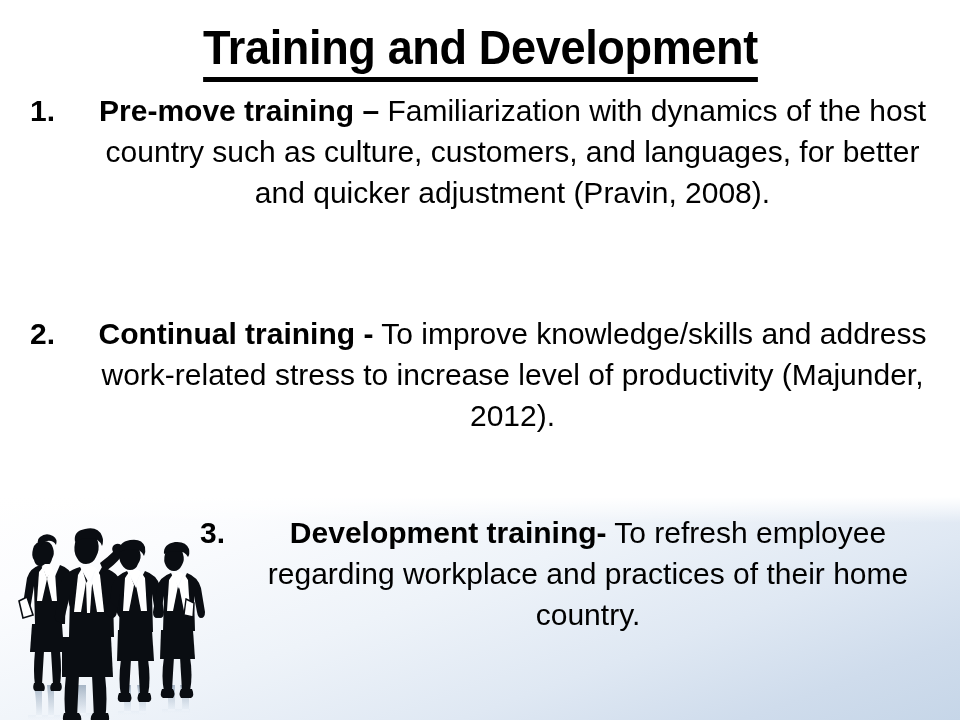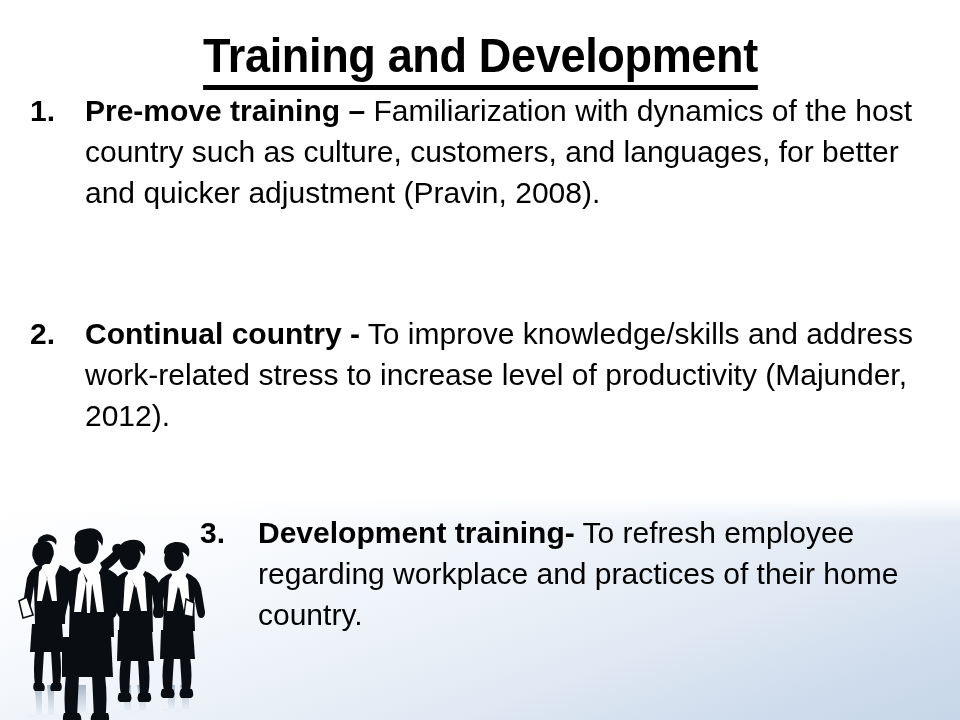--- a/index.html
+++ b/index.html
@@ -53,21 +53,20 @@
     height: 195px;
   }
 
   
   #title {
     position: absolute;
     left: 0;
     top: 22px;
     width: 960px;
     text-align: center;
-    margin-top: 8px;
   }
   #title-text {
     display: inline-block;
     font-size: 49px;
     font-weight: bold;
     line-height: 1.05;
     letter-spacing: -0.4px;
     transform: scaleX(0.92);
     transform-origin: center;
     border-bottom: 5px solid #000;
@@ -84,21 +83,21 @@
   .marker {
     font-size: 30px;
     font-weight: bold;
     line-height: 41px;
     flex: 0 0 auto;
     white-space: nowrap;
   }
   .body-text {
     font-size: 30px;
     line-height: 41px;
-    text-align: left;
+    text-align: center;
   }
   .body-text b {
     font-weight: bold;
   }
 
   #item-1 { left: 30px; top: 90px; width: 910px; }
   #item-1 .marker { width: 55px; }
   #item-1 .body-text { width: 855px; }
 
   #item-2 { left: 30px; top: 313px; width: 910px; }
@@ -201,21 +200,21 @@
     <span id="title-text">Training and Development</span>
   </div>
 
   <div class="list-item" id="item-1">
     <span class="marker">1.</span>
     <span class="body-text"><b>Pre-move training –</b><span> Familiarization with dynamics of the host country such as culture, customers, and languages, for better and quicker adjustment (Pravin, 2008).</span></span>
   </div>
 
   <div class="list-item" id="item-2">
     <span class="marker">2.</span>
-    <span class="body-text"><b>Continual country -</b><span> To improve knowledge/skills and address work-related stress  to increase level of productivity (Majunder, 2012).</span></span>
+    <span class="body-text"><b>Continual training -</b><span> To improve knowledge/skills and address work-related stress  to increase level of productivity (Majunder, 2012).</span></span>
   </div>
 
   <div class="list-item" id="item-3">
     <span class="marker">3.</span>
     <span class="body-text"><b>Development training-</b><span> To refresh employee regarding workplace and practices of their home country.</span></span>
   </div>
 
 </div>
 
 </body></html>

